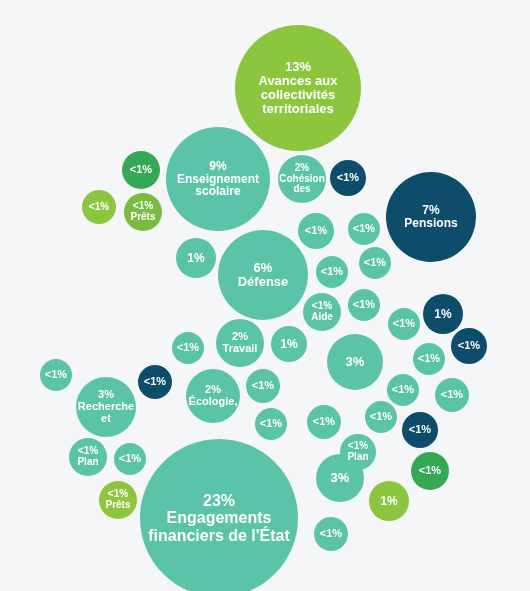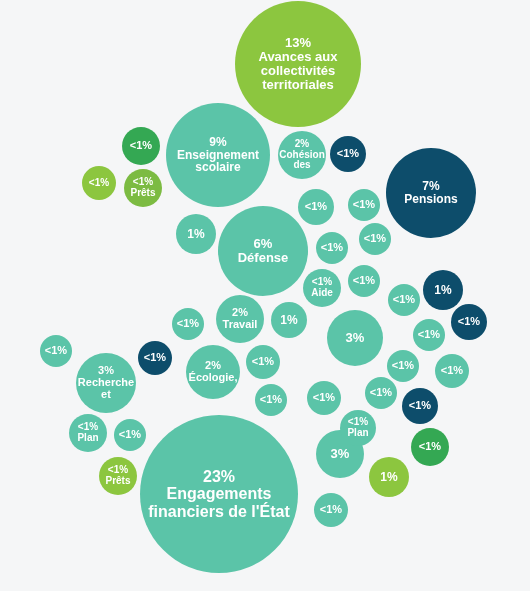--- a/index.html
+++ b/index.html
@@ -24,20 +24,21 @@
     box-sizing: border-box;
     display: flex;
     align-items: center;
     justify-content: flex-end;
     text-align: center;
     color: #ffffff;
     font-weight: bold;
     line-height: 1.08;
     overflow: visible;
     user-select: none;
+    margin-top: 24px;
   }
   .bubble .blabel {
     display: block;
     width: 150%;
     white-space: normal;
     word-break: normal;
     pointer-events: none;
   }
   .bubble.clip .blabel {
     width: 100%;

